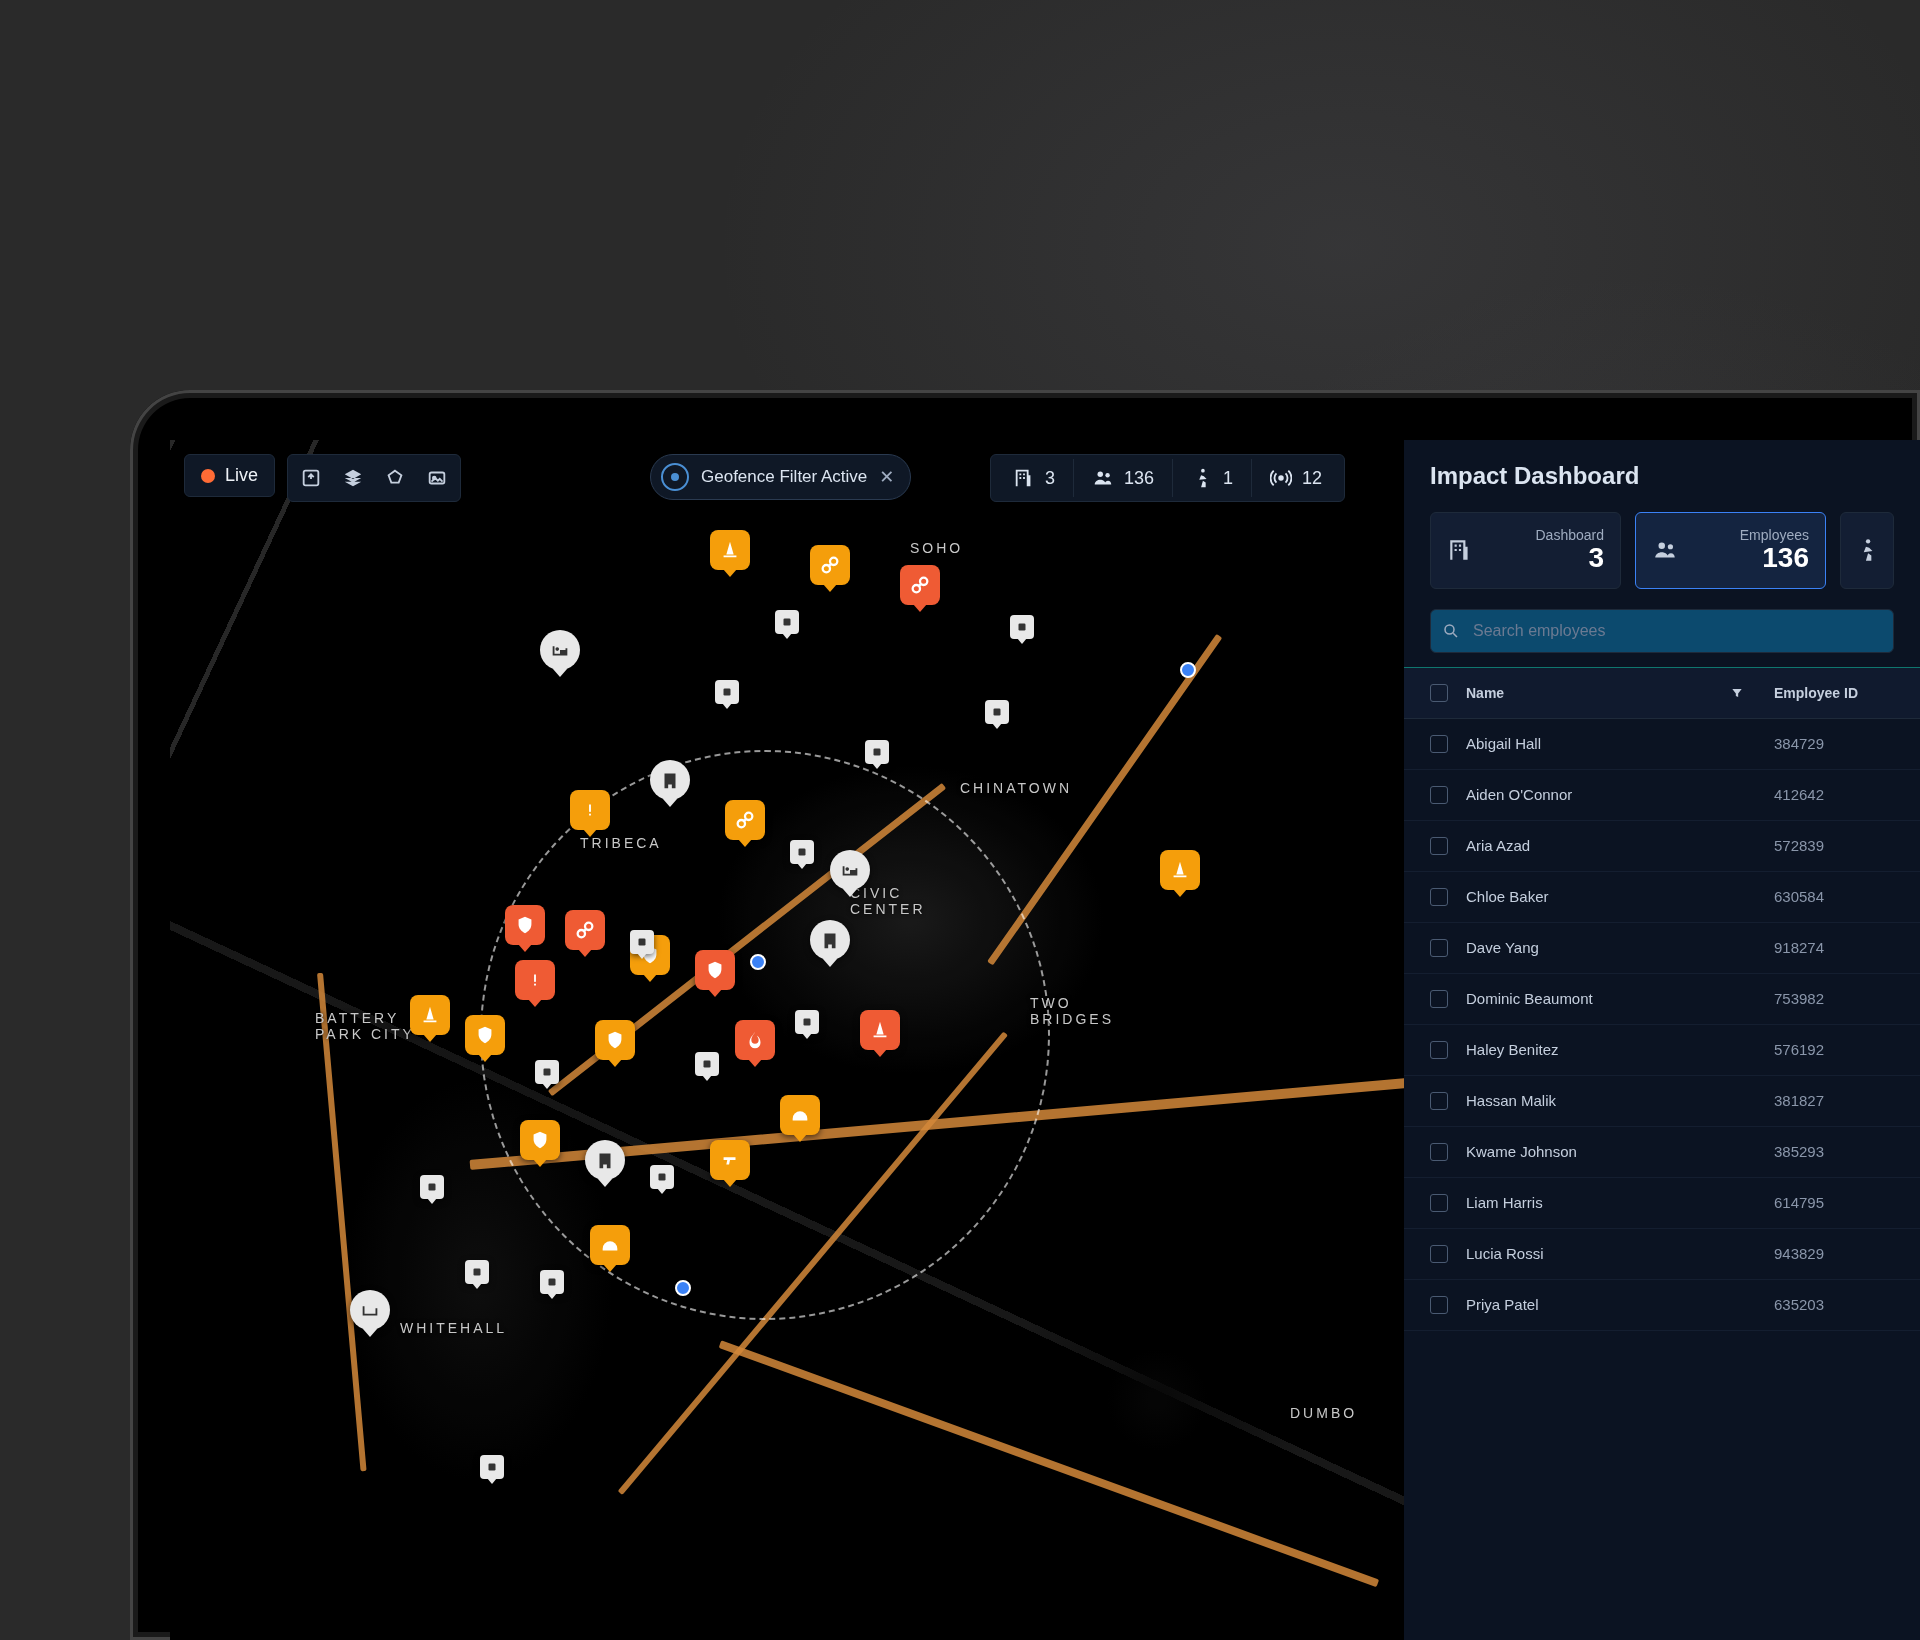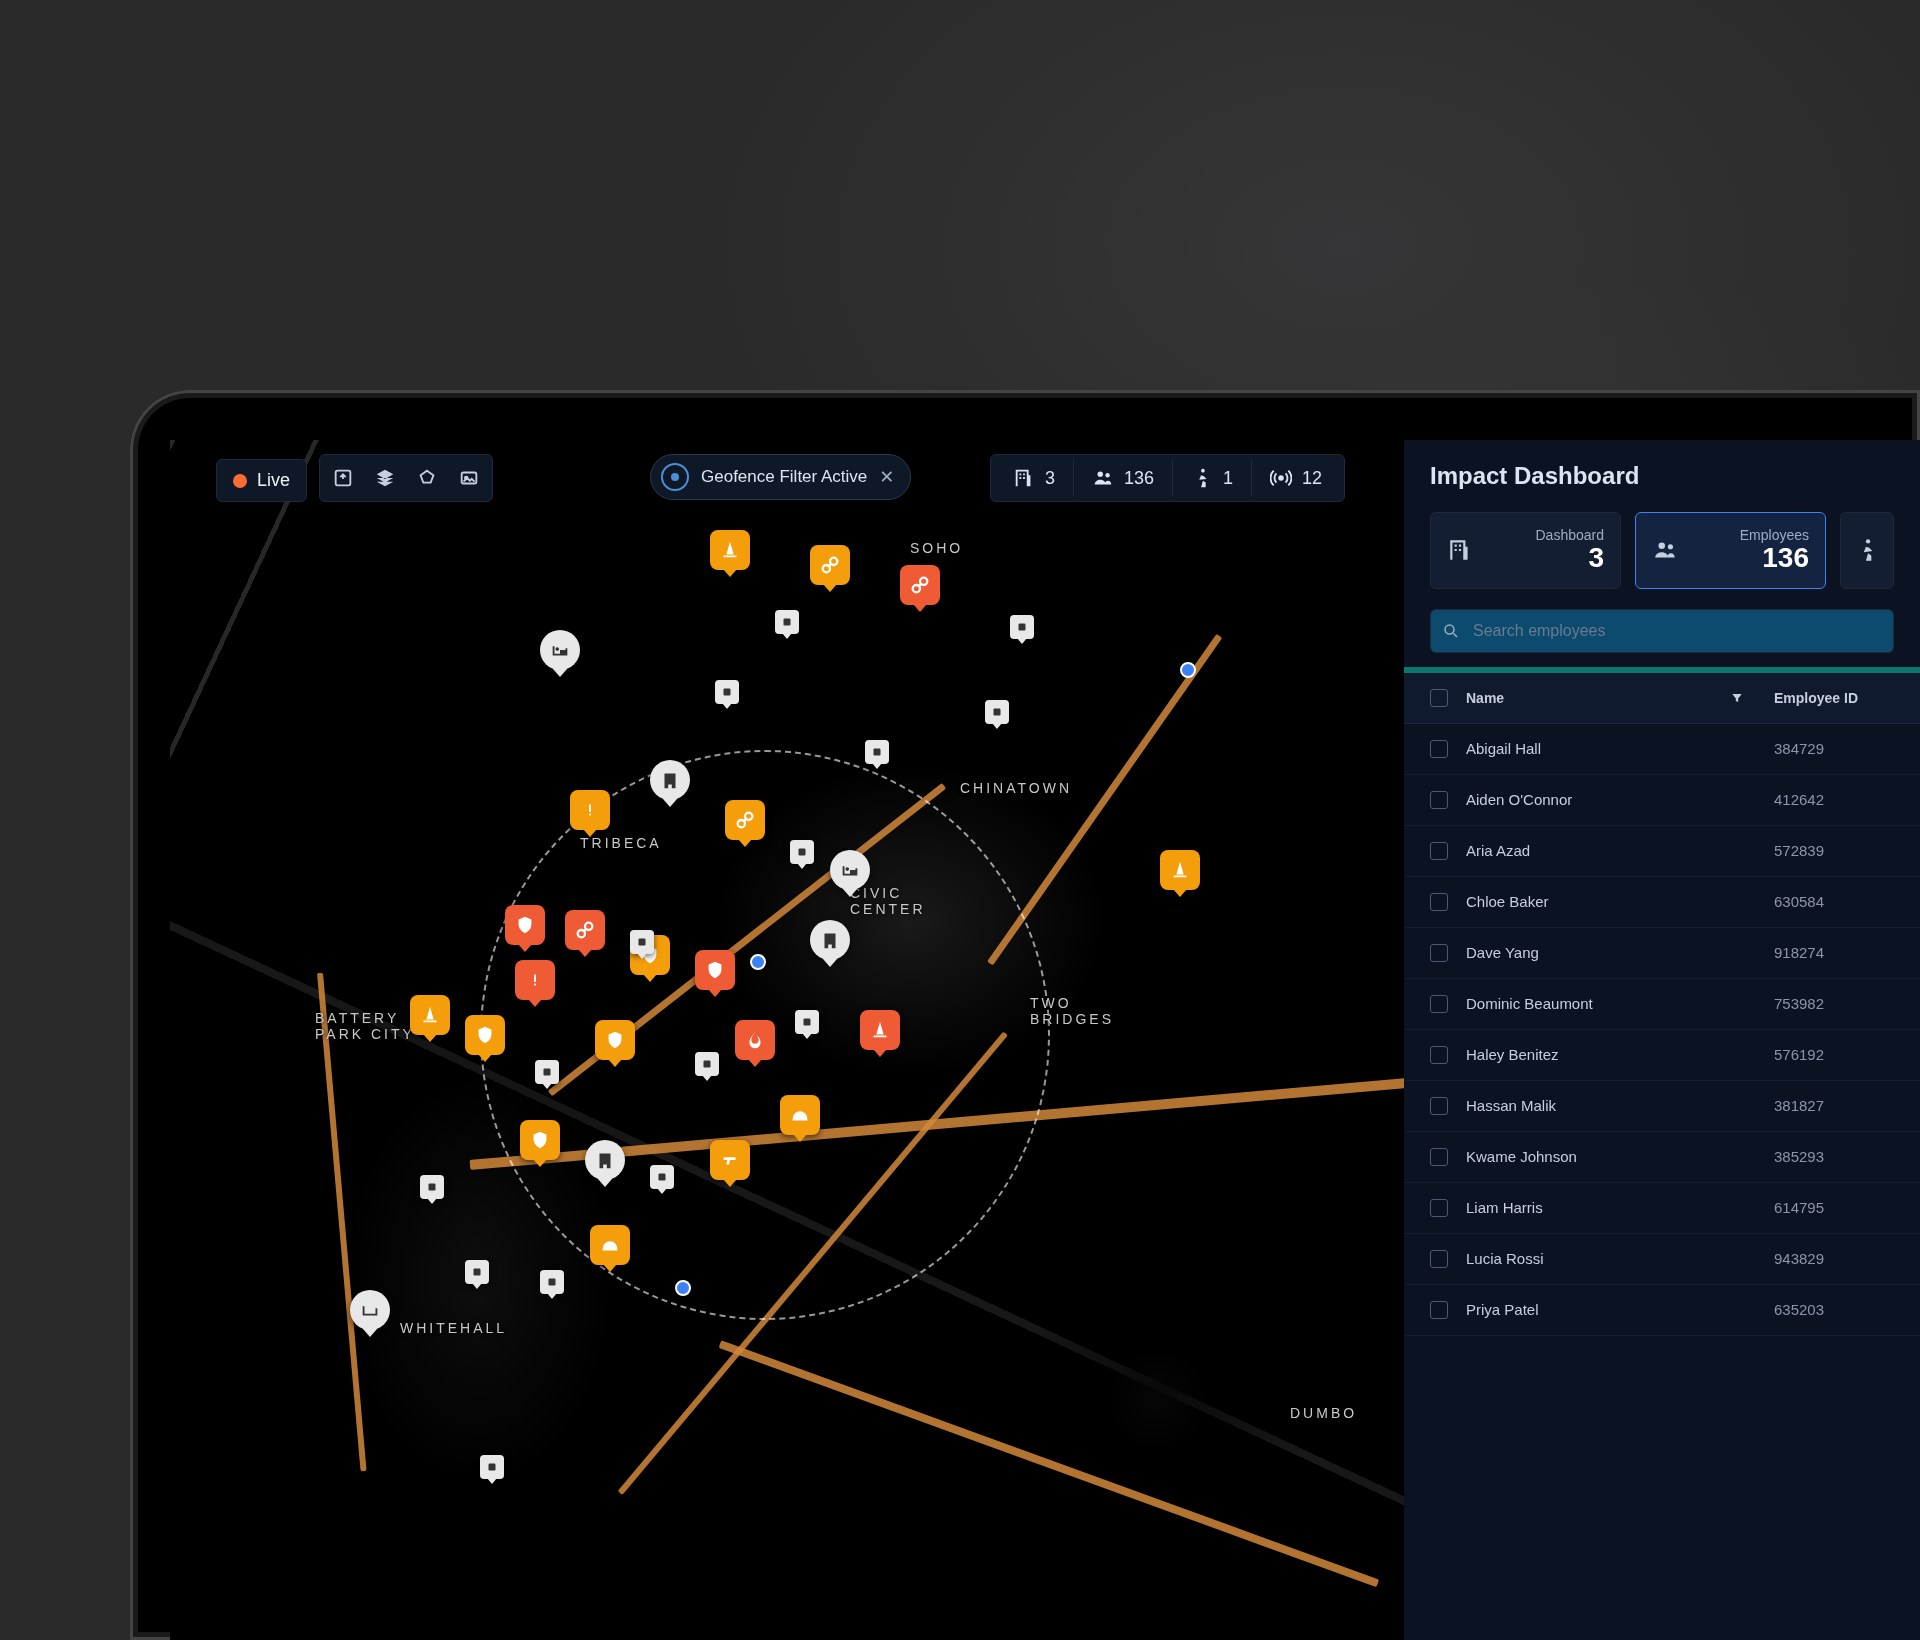--- a/index.html
+++ b/index.html
@@ -111,23 +111,22 @@
   border-radius: 50%;
   top: 310px; left: 310px;
 }
 
 
 .map-topbar {
   position: absolute;
   top: 14px; left: 14px;
   display: flex;
   gap: 12px;
-  align-items: flex-end;
+  align-items: flex-start;
   z-index: 100;
-  margin-left: 32px;
 }
 .live-chip {
   display: flex; align-items: center; gap: 10px;
   background: #0f1826;
   border: 1px solid #1e2a3a;
   border-radius: 6px;
   padding: 10px 16px;
   color: #eef2f7;
   font-size: 18px;
   font-weight: 500;
@@ -288,21 +287,21 @@
 .search-wrap { position: relative; }
 .search-wrap svg {
   position: absolute; left: 12px; top: 50%; transform: translateY(-50%);
   width: 18px; height: 18px; color: #9facc0;
 }
 
 .table-header {
   display: flex;
   align-items: center;
   padding: 16px 26px;
-  border-top: 6px solid #0f766e;
+  border-top: 1px solid #0f766e;
   border-bottom: 1px solid #1e2a3a;
   gap: 18px;
   font-size: 14px;
   color: #c5cfde;
   font-weight: 600;
   background: #101a2e;
 }
 .table-header .col-name { flex: 1; display: flex; align-items: center; gap: 8px; }
 .table-header .col-id { width: 120px; text-align: left; }
 .filter-icon { margin-left: auto; margin-right: 12px; width: 14px; height: 14px; }

